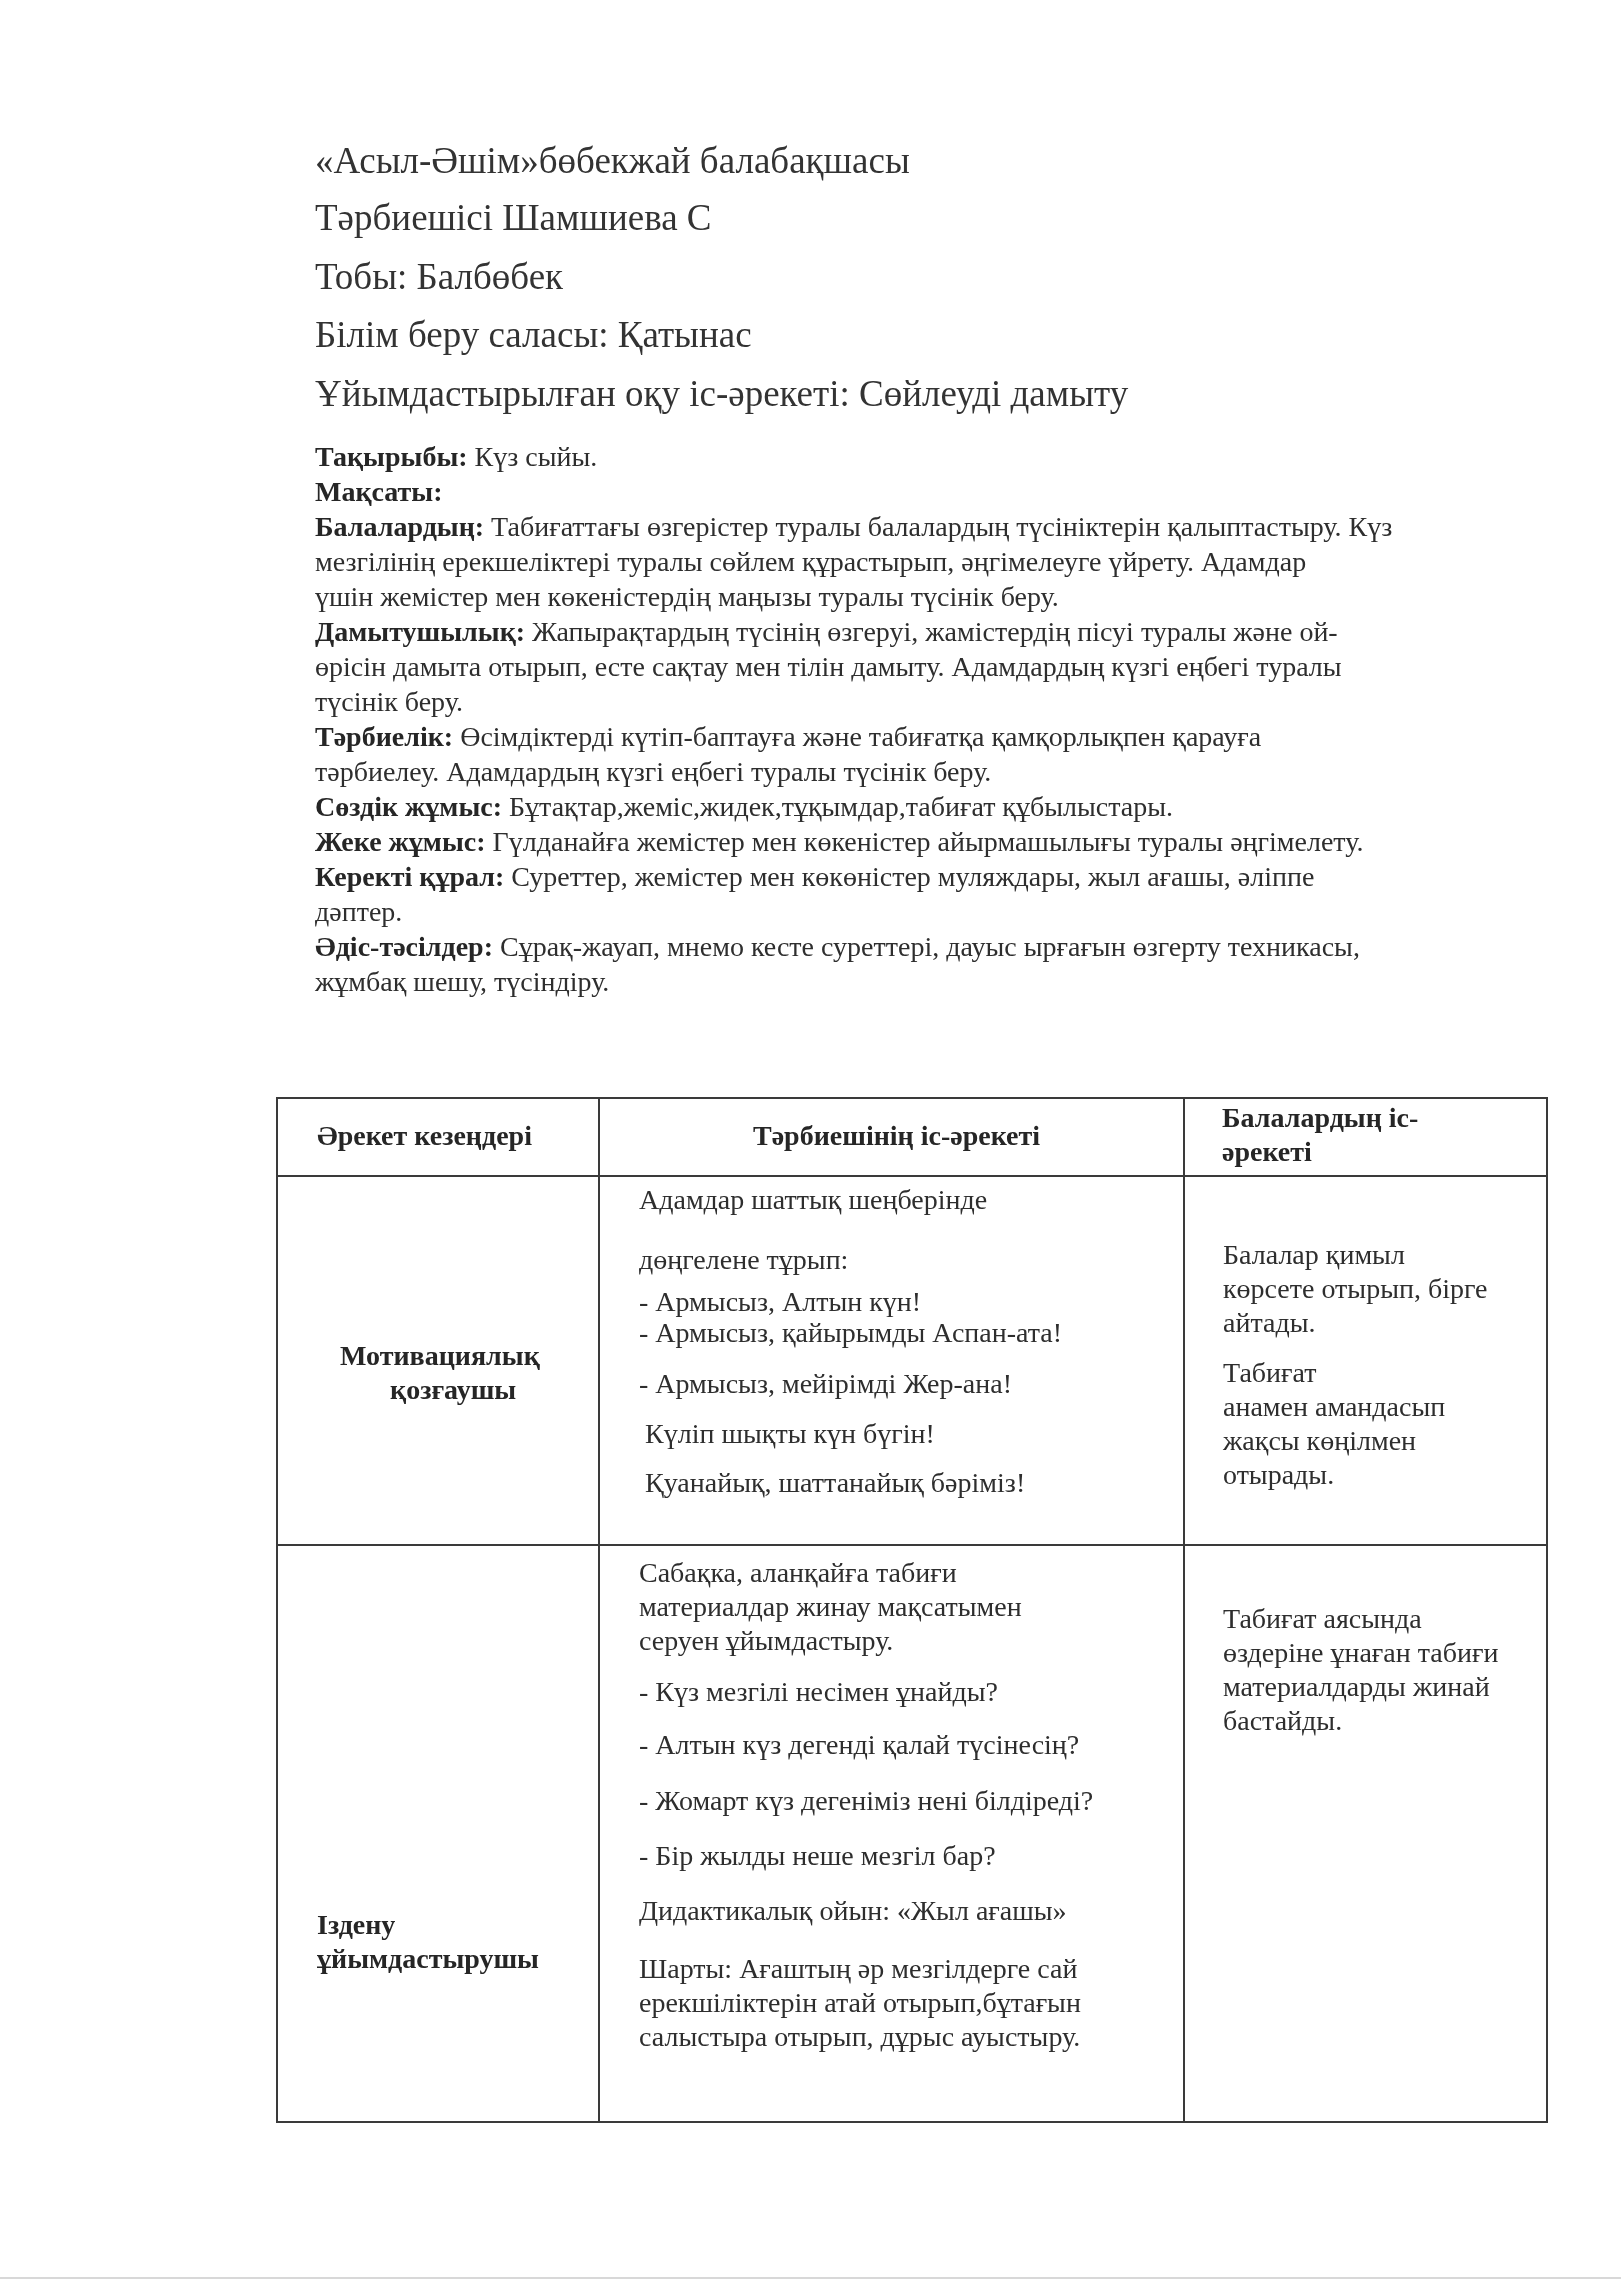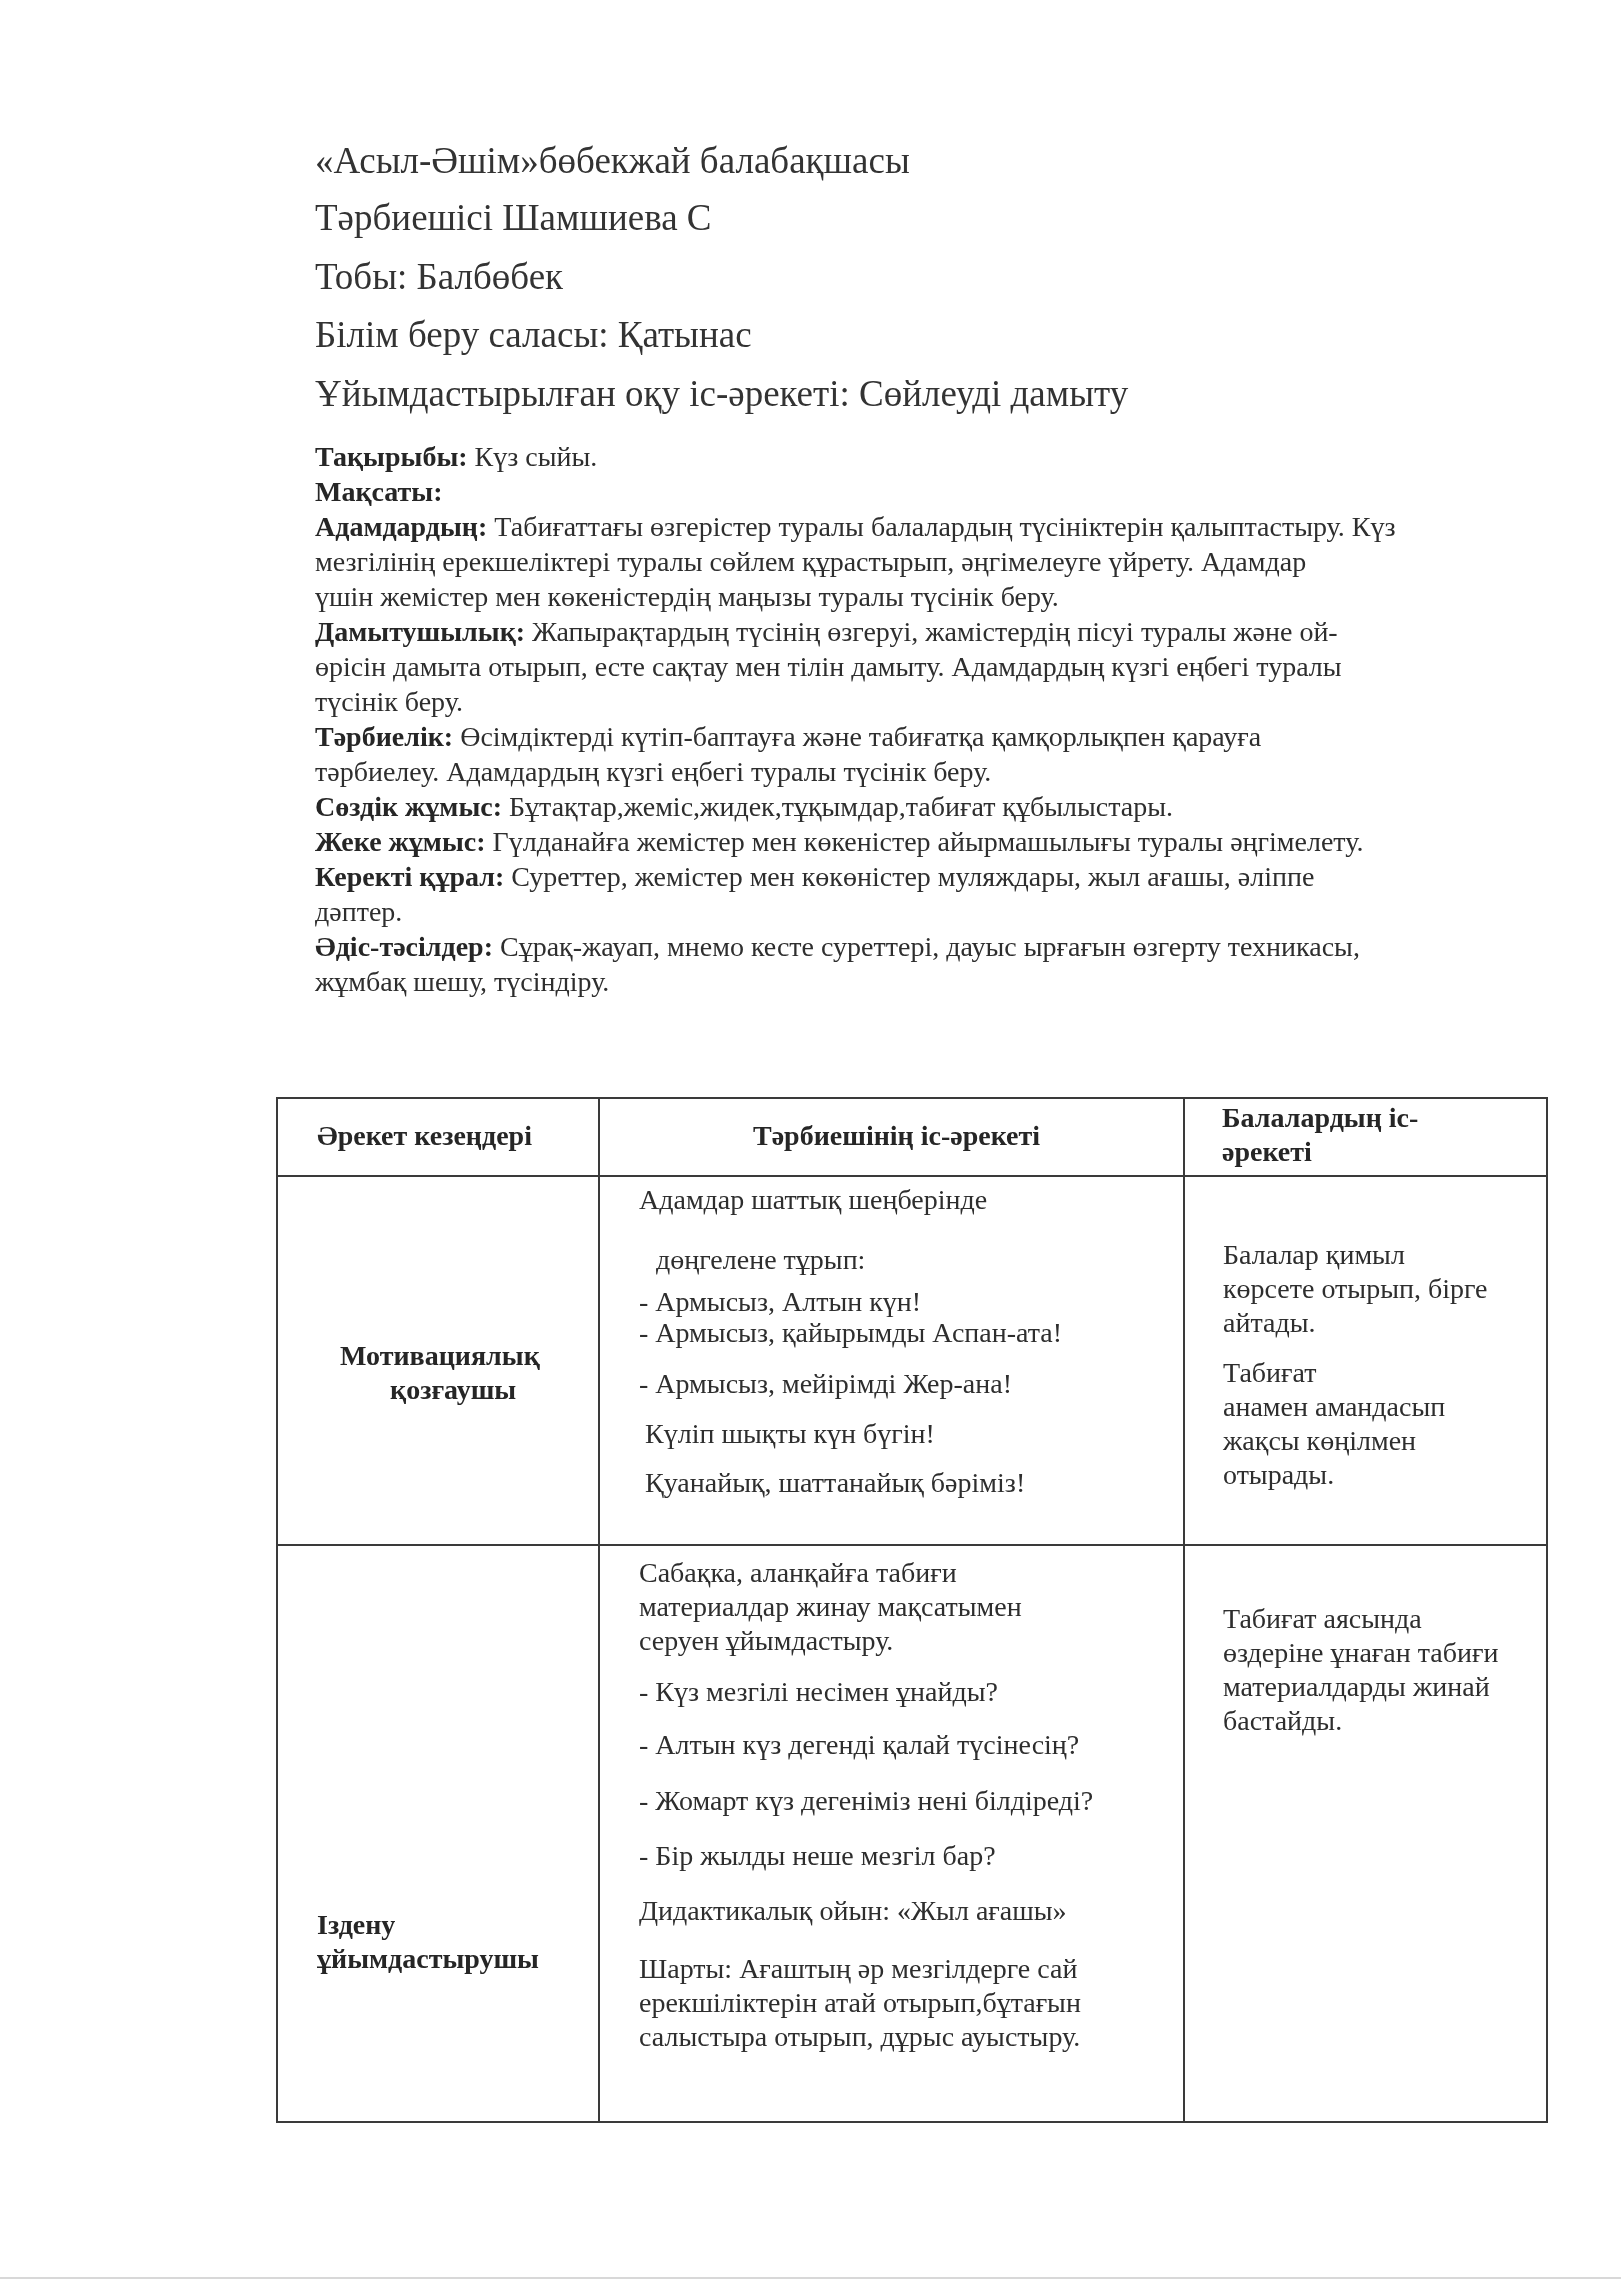--- a/index.html
+++ b/index.html
@@ -30,21 +30,21 @@
 <div class="abs hdr" style="top:145px">«Асыл-Әшім»бөбекжай балабақшасы</div>
 <div class="abs hdr" style="top:202px">Тәрбиешісі Шамшиева С</div>
 <div class="abs hdr" style="top:261px">Тобы: Балбөбек</div>
 <div class="abs hdr" style="top:319px">Білім беру саласы: Қатынас</div>
 <div class="abs hdr" style="top:378px">Ұйымдастырылған оқу іс-әрекеті: Сөйлеуді дамыту</div>
 
 <div class="body-block">
   <span class="ln"><b>Тақырыбы:</b><span> Күз сыйы.</span></span>
   <span class="ln"><b>Мақсаты:</b></span>
 
-  <span class="ln"><b>Адамдардың:</b><span> Табиғаттағы өзгерістер туралы балалардың түсініктерін қалыптастыру. Күз</span></span>
+  <span class="ln"><b>Балалардың:</b><span> Табиғаттағы өзгерістер туралы балалардың түсініктерін қалыптастыру. Күз</span></span>
   <span class="ln">мезгілінің ерекшеліктері туралы сөйлем құрастырып, әңгімелеуге үйрету. Адамдар</span>
   <span class="ln">үшін жемістер мен көкеністердің маңызы туралы түсінік беру.</span>
 
   <span class="ln"><b>Дамытушылық:</b><span> Жапырақтардың түсінің өзгеруі, жамістердің пісуі туралы және ой-</span></span>
   <span class="ln">өрісін дамыта отырып, есте сақтау мен тілін дамыту. Адамдардың күзгі еңбегі туралы</span>
   <span class="ln">түсінік беру.</span>
 
   <span class="ln"><b>Тәрбиелік:</b><span> Өсімдіктерді күтіп-баптауға және табиғатқа қамқорлықпен қарауға</span></span>
   <span class="ln">тәрбиелеу. Адамдардың күзгі еңбегі туралы түсінік беру.</span>
 
@@ -74,21 +74,21 @@
   <div class="cell-text th" style="left:41px;top:22.4px">Әрекет кезеңдері</div>
   <div class="cell-text th" style="left:477px;top:22.4px">Тәрбиешінің іс-әрекеті</div>
   <div class="cell-text th" style="left:946px;top:3.6px">Балалардың іс-</div>
   <div class="cell-text th" style="left:946px;top:38px">әрекеті</div>
 
   <div>
     <div class="cell-text th" style="left:64px;top:242px">Мотивациялық</div>
     <div class="cell-text th" style="left:114px;top:276px">қозғаушы</div>
 
     <div class="cell-text" style="left:363px;top:86px">Адамдар шаттық шеңберінде</div>
-    <div class="cell-text" style="left:380px;top:146px">дөңгелене тұрып:</div>
+    <div class="cell-text" style="left:363px;top:146px">дөңгелене тұрып:</div>
     <div class="cell-text" style="left:363px;top:188px">- Армысыз, Алтын күн!</div>
     <div class="cell-text" style="left:363px;top:219px">- Армысыз, қайырымды Аспан-ата!</div>
     <div class="cell-text" style="left:363px;top:270px">- Армысыз, мейірімді Жер-ана!</div>
     <div class="cell-text" style="left:369px;top:320px">Күліп шықты күн бүгін!</div>
     <div class="cell-text" style="left:369px;top:369px">Қуанайық, шаттанайық бәріміз!</div>
 
     <div class="cell-text" style="left:947px;top:141px">Балалар қимыл</div>
     <div class="cell-text" style="left:947px;top:175px">көрсете отырып, бірге</div>
     <div class="cell-text" style="left:947px;top:209px">айтады.</div>
     <div class="cell-text" style="left:947px;top:259px">Табиғат</div>

